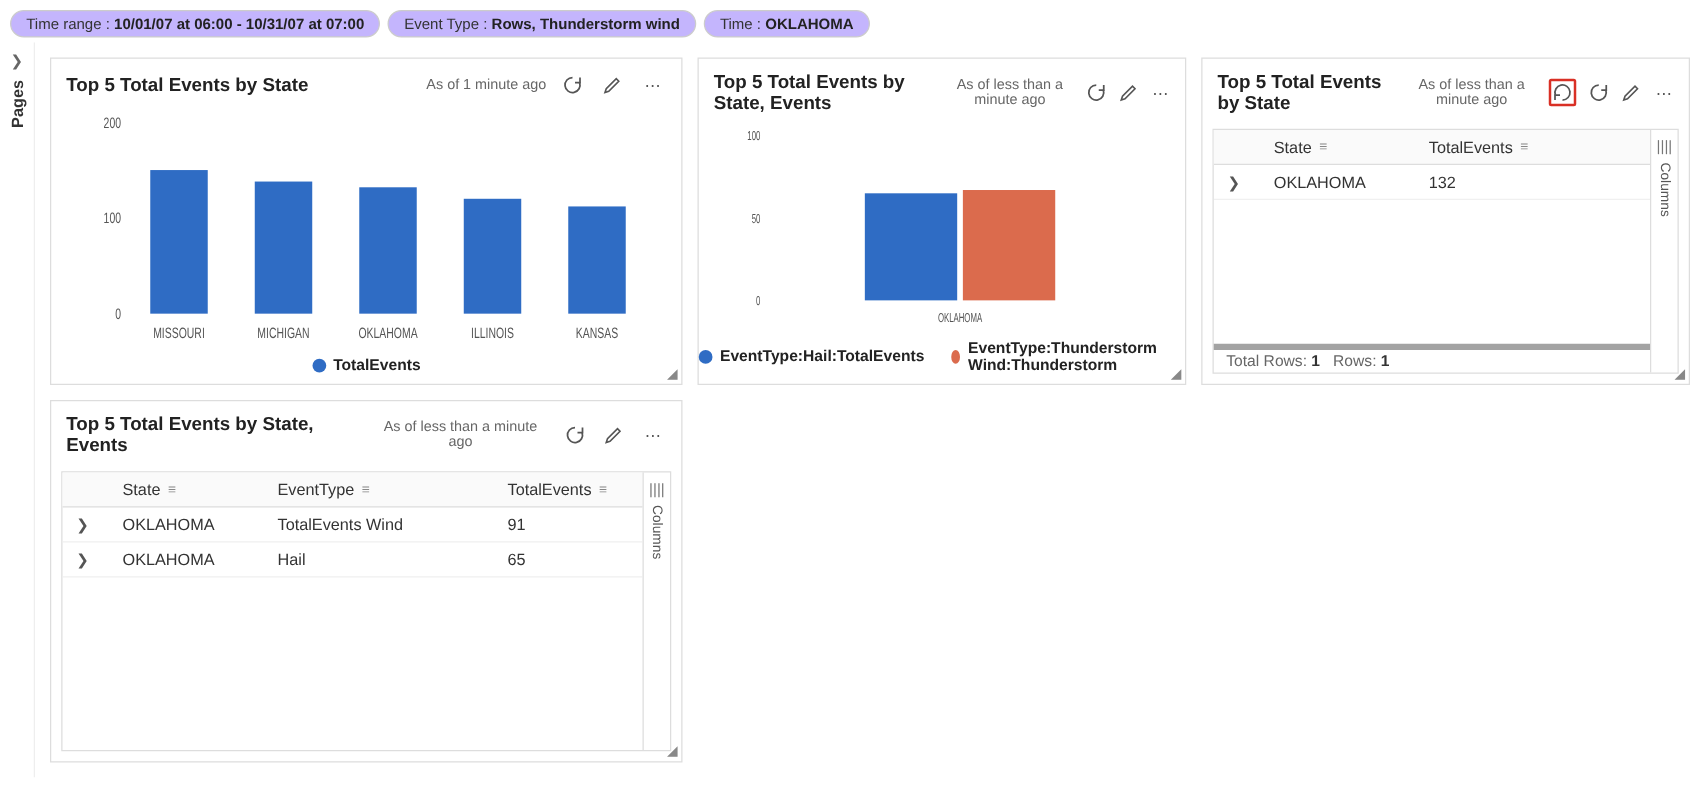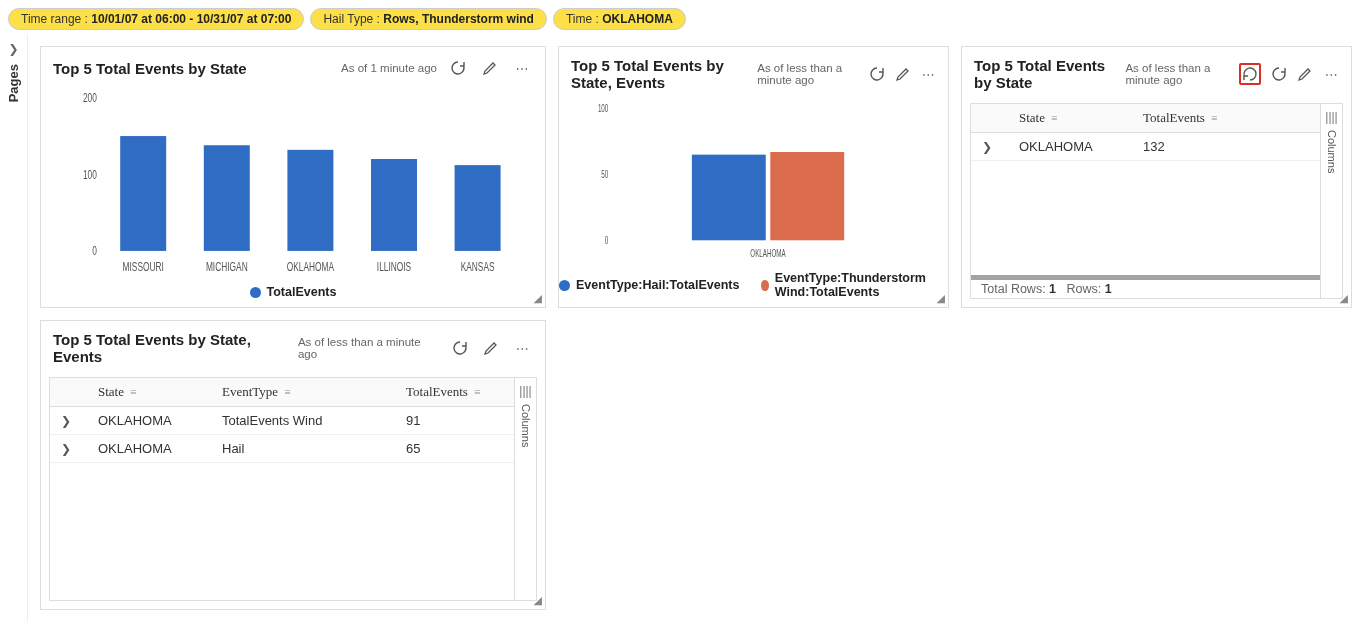--- a/index.html
+++ b/index.html
@@ -1,53 +1,53 @@
 <!DOCTYPE html>
 <html><head>
 <meta charset="utf-8">
 <style>
   * { box-sizing: border-box; margin: 0; padding: 0; }
   body { font-family: "Segoe UI", Arial, sans-serif; font-size: 13px; background: #fff; color: #333; }
   
   .top-filters { display: flex; gap: 6px; padding: 8px 8px 4px 8px; }
-  .filter-pill { border: 1px solid #ccc; border-radius: 14px; padding: 3px 12px; font-size: 12px; background: #fde047; cursor: pointer; text-align: right; }
+  .filter-pill { border: 1px solid #ccc; border-radius: 14px; padding: 3px 12px; font-size: 12px; background: #c4b5fd; cursor: pointer; text-align: right; }
   .filter-pill .label { color: #333; }
   .filter-pill .value { font-weight: 600; color: #222; }
   
   .layout { display: flex; }
   .pages-tab { width: 28px; position: relative; border-right: 1px solid #eee; padding-top: 8px; }
   .pages-tab .chev { text-align: center; color: #666; font-size: 12px; padding-bottom: 8px; }
   .pages-tab .vtext { writing-mode: vertical-rl; transform: rotate(180deg); font-weight: 600; font-size: 13px; color: #333; margin: 0 auto; }
   
   .grid { flex: 1; display: grid; grid-template-columns: 1fr 1fr 1fr; grid-template-rows: 262px 290px; gap: 12px; padding: 12px; }
   
   .tile { border: 1px solid #ddd; background: #fff; position: relative; display: flex; flex-direction: column; }
   .tile-header { display: flex; align-items: center; justify-content: space-between; padding: 10px 12px 4px 12px; }
   .tile-title { font-weight: 600; font-size: 15px; color: #222; }
-  .tile-actions { display: flex; align-items: center; gap: 10px; }
+  .tile-actions { display: flex; align-items: center; gap: 10px; text-align: center; }
   .tile-status { color: #666; font-size: 11.5px; }
   .icon-btn { width: 22px; height: 22px; display: flex; align-items: center; justify-content: center; color: #555; cursor: pointer; }
   .icon-btn.red-box { border: 2px solid #d93025; border-radius: 2px; padding: 1px; }
   
   .chart-wrap { flex: 1; position: relative; padding: 6px 18px 6px 30px; }
   .chart-svg { width: 100%; height: 100%; }
   .axis-label { font-size: 11px; fill: #555; text-anchor: middle; }
   .y-tick { font-size: 11px; fill: #555; text-anchor: end; }
   .legend { display: flex; justify-content: center; gap: 22px; padding: 4px 0 8px 0; font-size: 12.5px; font-weight: 600; color: #222;}
   .legend-item { display: flex; align-items: center; gap: 6px; }
   .swatch { width: 11px; height: 11px; border-radius: 50%; }
   .sw-blue { background: #2f6cc4; }
   .sw-orange { background: #db6b4d; }
   
   .resize-handle { position: absolute; right: 3px; bottom: 2px; font-size: 11px; color: #888; }
   
   .table-outer { display: flex; flex: 1; border: 1px solid #ddd; margin: 8px; position: relative; }
   .table-main { flex: 1; display: flex; flex-direction: column; }
   .thead { display: flex; border-bottom: 1px solid #ddd; background: #fafafa; padding: 6px 8px; gap: 24px; align-items: center; }
-  .th { display: flex; align-items: center; gap: 6px; font-size: 13px; color: #333; font-family: Liberation Serif, serif; }
+  .th { display: flex; align-items: center; gap: 6px; font-size: 13px; color: #333; }
   .th-menu { color: #888; font-size: 11px; }
   .tbody { flex: 1; overflow: auto; }
   .tr { display: flex; padding: 6px 8px; gap: 24px; align-items: center; border-bottom: 1px solid #f0f0f0; }
   .tr .cell-exp { width: 16px; color: #555; font-size: 12px; text-align: center; }
   .cell-state { width: 100px; }
   .cell-type { width: 160px; }
   .cell-num { width: 80px; text-align: left; }
   .tfoot { border-top: 5px solid #a3a3a3; padding: 2px 10px; color: #666; font-size: 12.5px; }
   .tfoot b { color: #333; }
   
@@ -57,21 +57,21 @@
 </style>
 </head>
 <body>
 
 <div class="top-filters">
   <div class="filter-pill">
     <span class="label">Time range :</span>
     <span class="value">10/01/07 at 06:00 - 10/31/07 at 07:00</span>
   </div>
   <div class="filter-pill">
-    <span class="label">Hail Type :</span>
+    <span class="label">Event Type :</span>
     <span class="value">Rows, Thunderstorm wind</span>
   </div>
   <div class="filter-pill">
     <span class="label">Time :</span>
     <span class="value">OKLAHOMA</span>
   </div>
 </div>
 
 <div class="layout">
   <div class="pages-tab">
@@ -155,21 +155,21 @@
             <text class="axis-label" x="315" y="166">OKLAHOMA</text>
           </svg>
       </div>
       <div class="legend">
         <div class="legend-item">
             <span class="swatch sw-blue"></span>
             <span>EventType:Hail:TotalEvents</span>
           </div>
         <div class="legend-item">
             <span class="swatch sw-orange"></span>
-            <span>EventType:Thunderstorm Wind:TotalEvents</span>
+            <span>EventType:Thunderstorm Wind:Thunderstorm</span>
           </div>
       </div>
       <div class="resize-handle">◢</div>
     </div>
 
     <div class="tile">
       <div class="tile-header">
         <div class="tile-title">Top 5 Total Events by State</div>
         <div class="tile-actions">
           <span class="tile-status">As of less than a minute ago</span>

